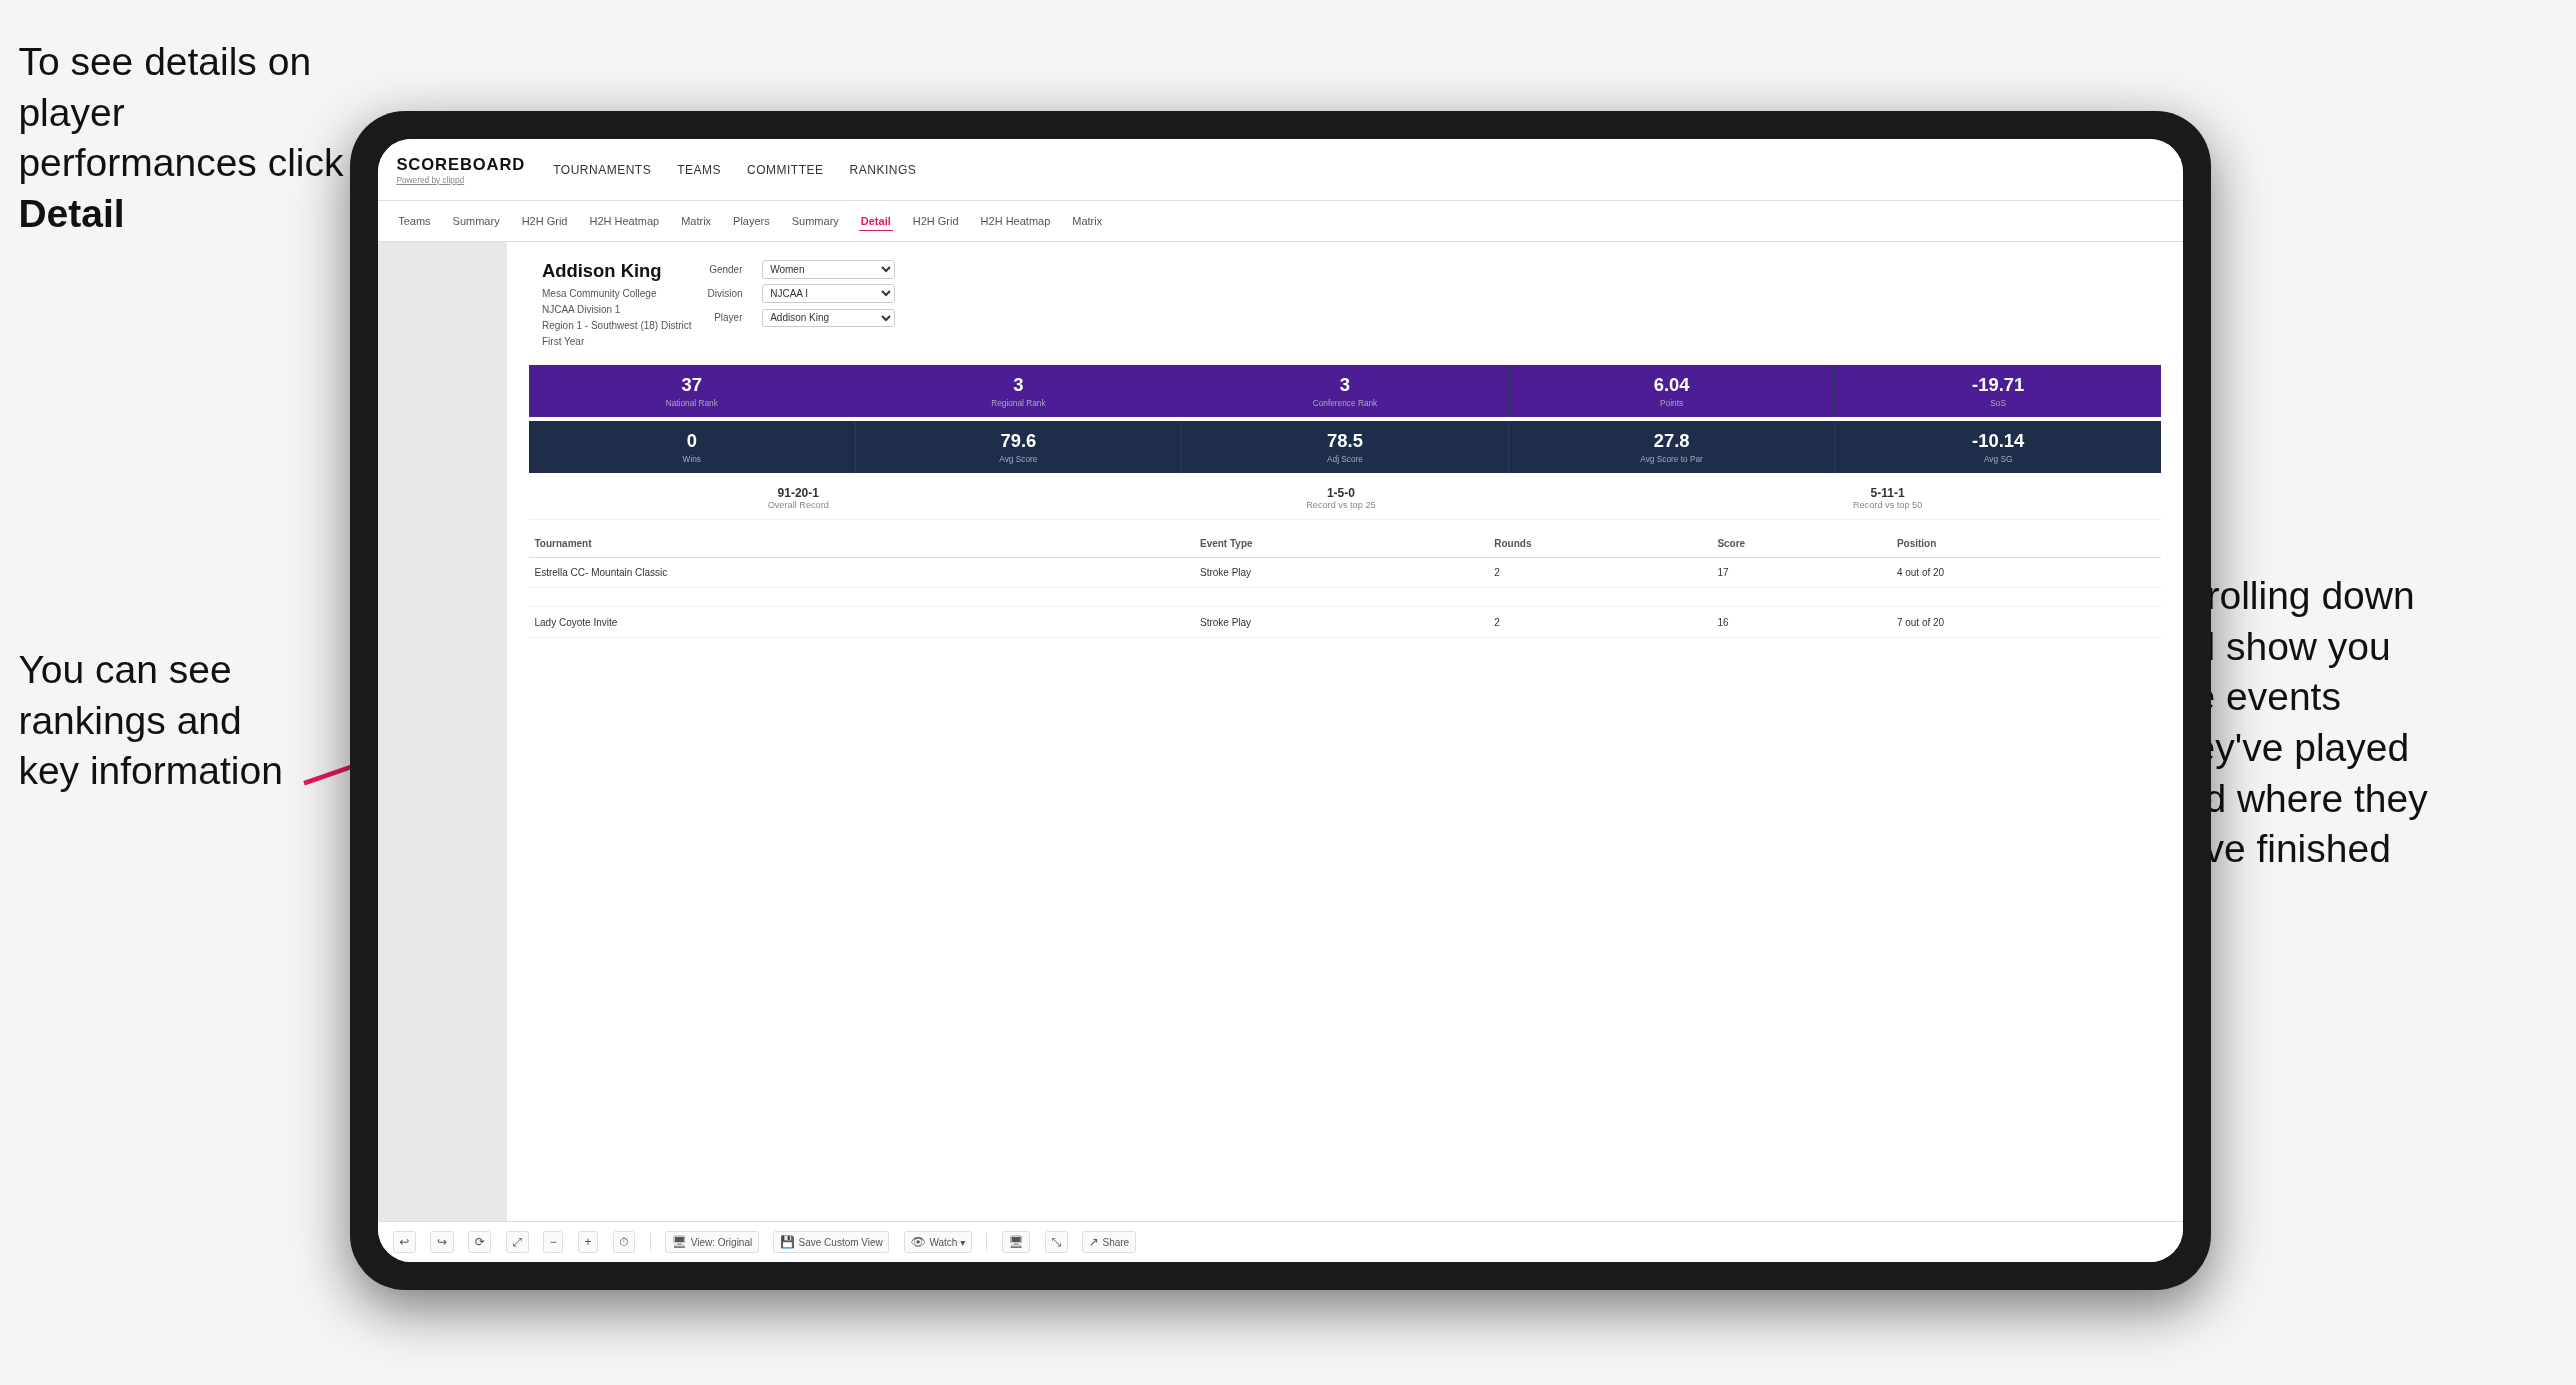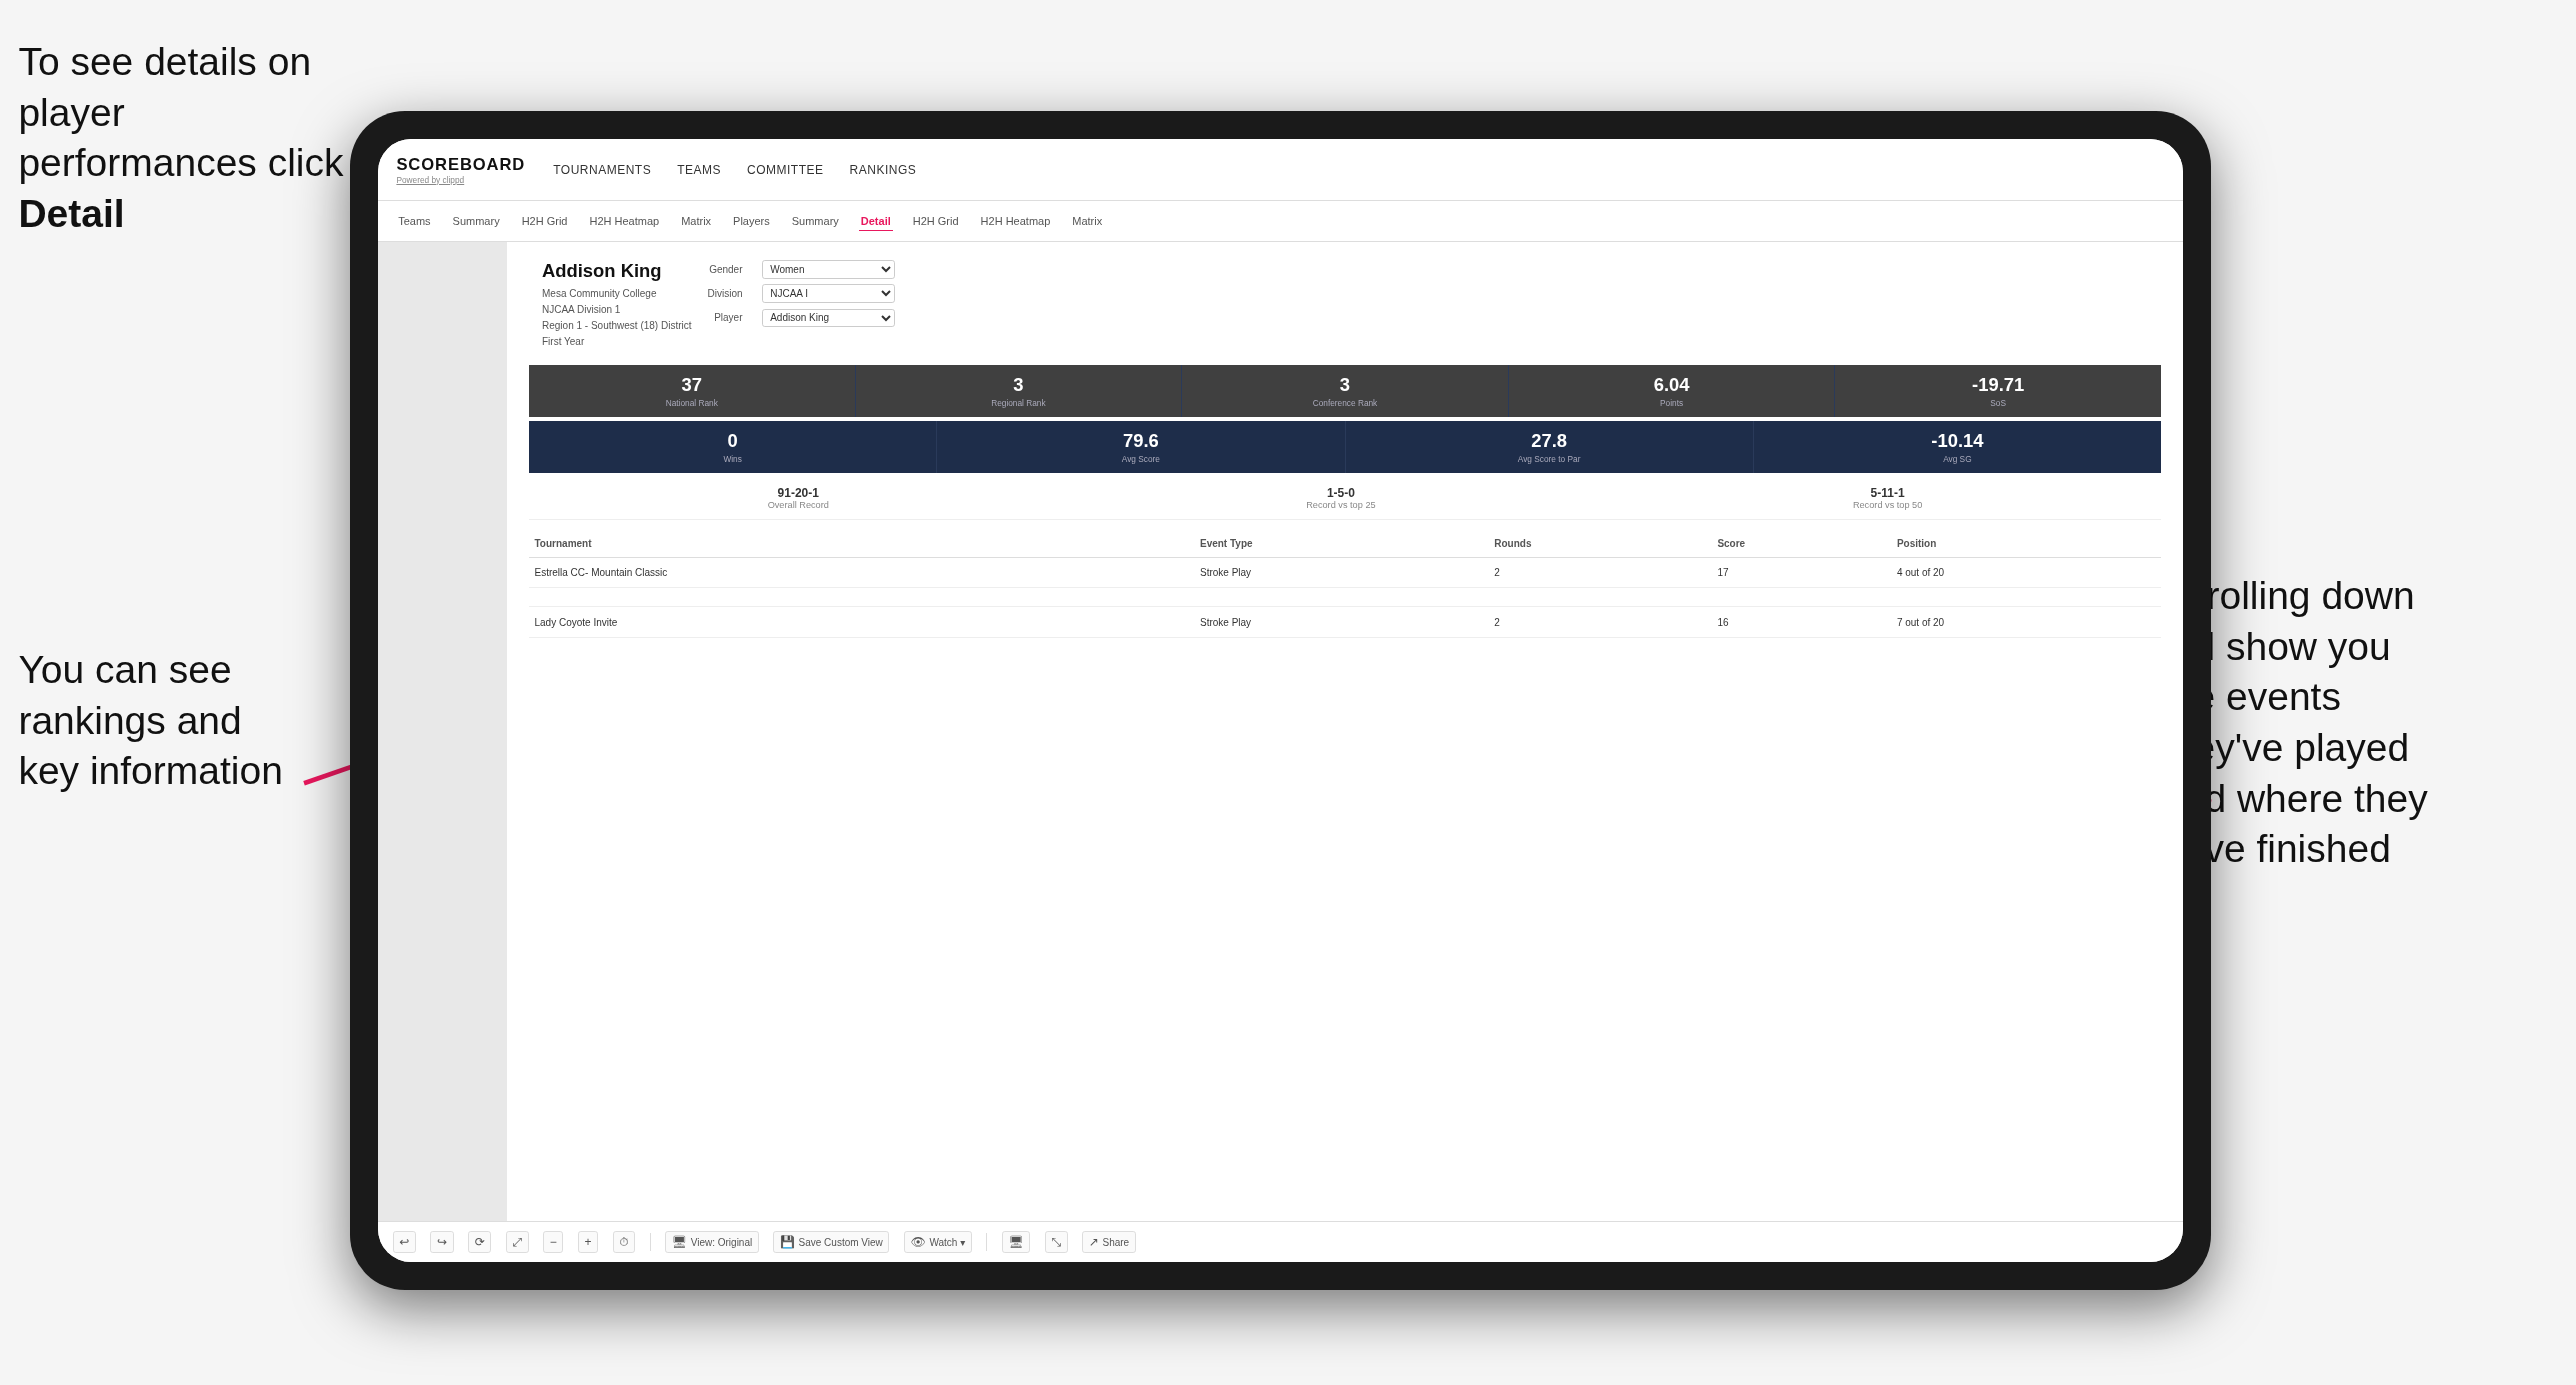--- a/index.html
+++ b/index.html
@@ -209,21 +209,21 @@
 
     
     .stats-row {
       display: flex;
       margin-bottom: 3.7px;
     }
     .stat-cell {
       flex: 1;
       padding: 9.2px 7.4px;
       text-align: center;
-      background: #404040;
+      background: #4c1d95;
       border-right: 0.9px solid #2a3a5a;
     }
     .stat-cell:last-child { border-right: none; }
     .stat-cell .stat-value {
       font-size: 18.4px;
       font-weight: 700;
       color: #fff;
       display: block;
     }
     .stat-cell .stat-label {
@@ -445,20 +445,24 @@
         </div>
 
         <div class="stats-row stats-row-2">
           <div class="stat-cell">
             <span class="stat-value">0</span>
             <span class="stat-label">Wins</span>
           </div>
           <div class="stat-cell">
             <span class="stat-value">79.6</span>
             <span class="stat-label">Avg Score</span>
+          </div>
+          <div class="stat-cell">
+            <span class="stat-value">78.5</span>
+            <span class="stat-label">Adj Score</span>
           </div>
           <div class="stat-cell">
             <span class="stat-value">27.8</span>
             <span class="stat-label">Avg Score to Par</span>
           </div>
           <div class="stat-cell">
             <span class="stat-value">-10.14</span>
             <span class="stat-label">Avg SG</span>
           </div>
         </div>

